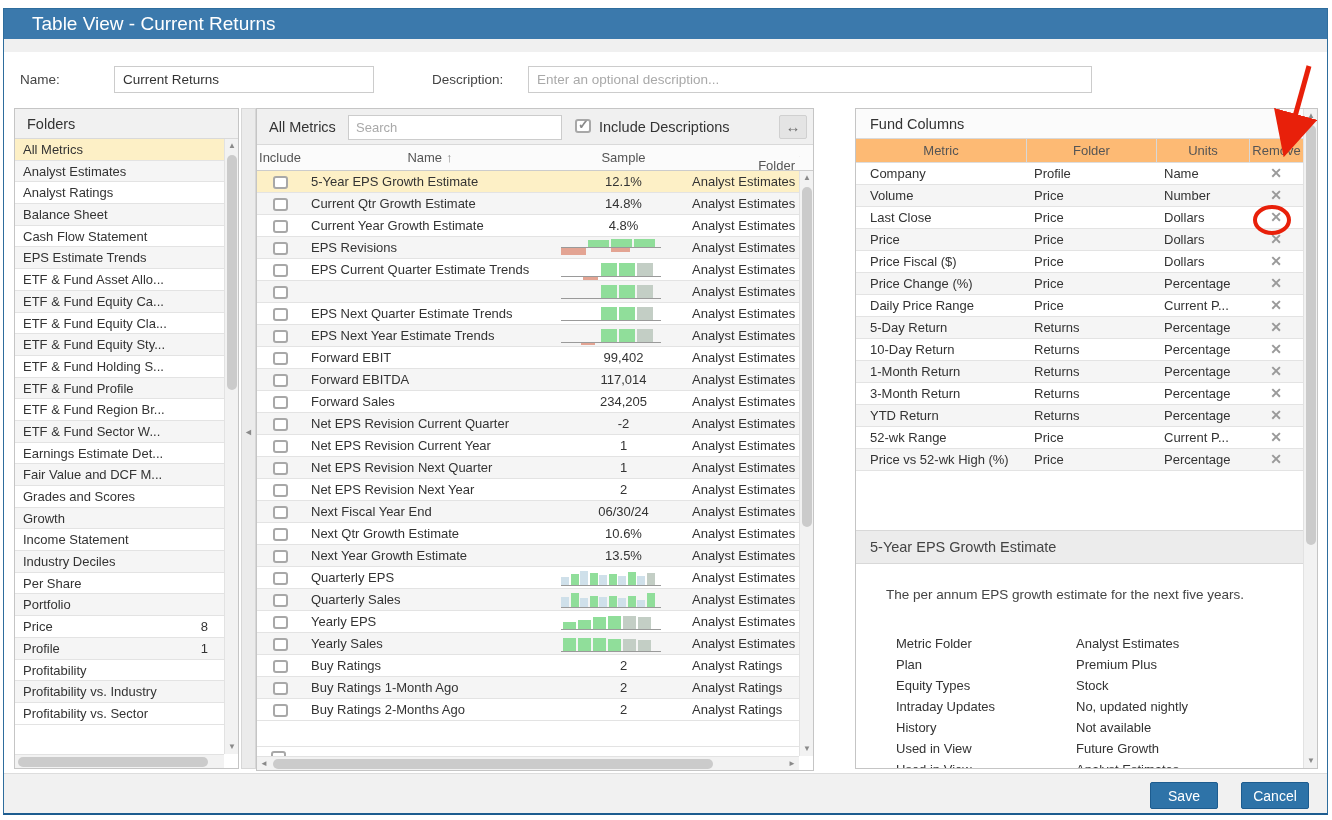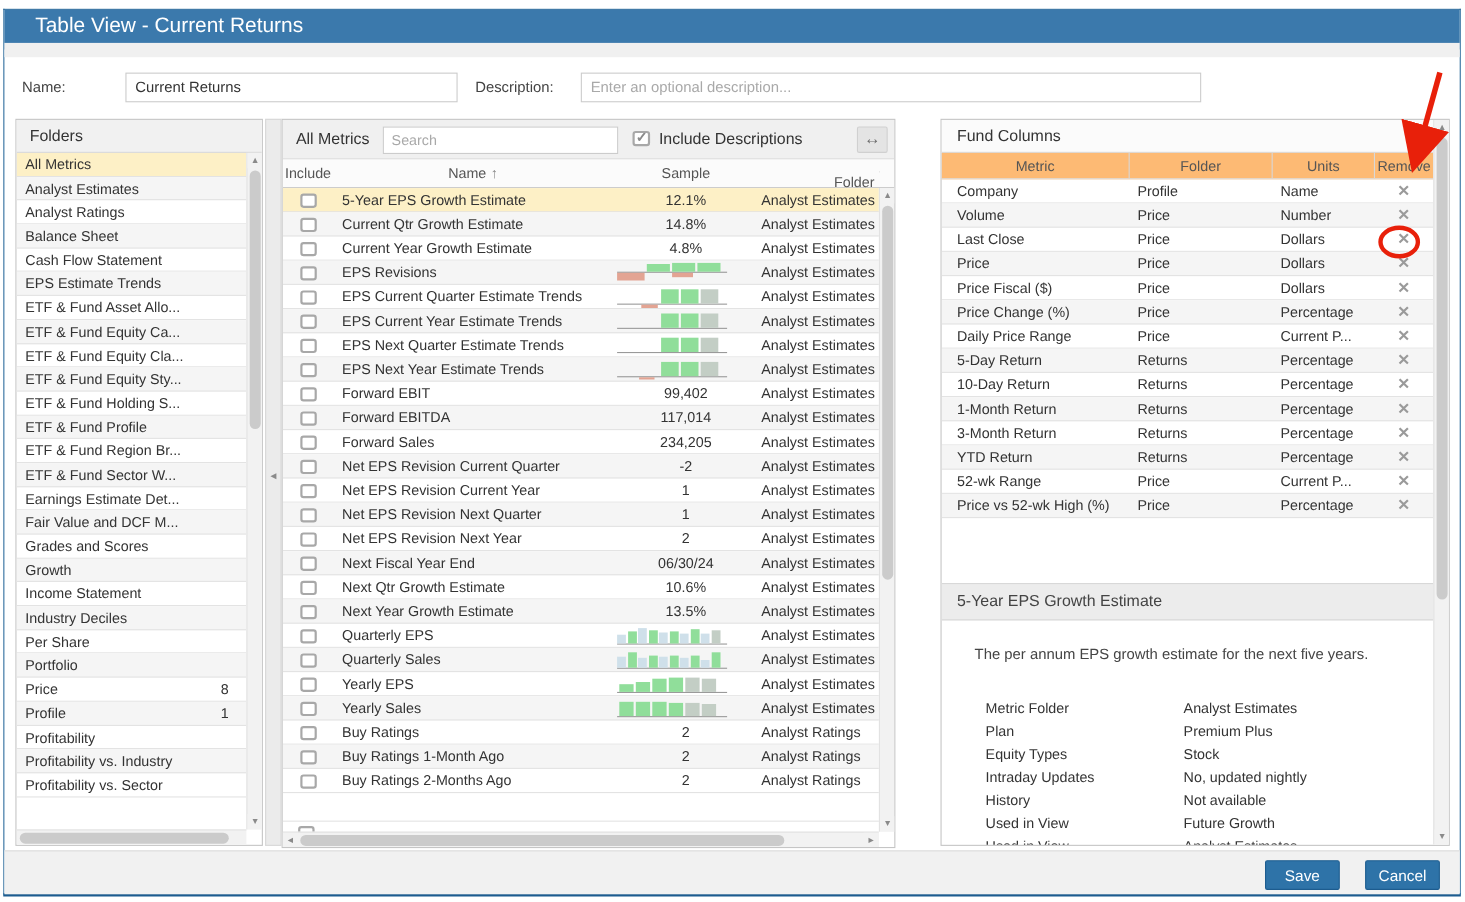--- a/index.html
+++ b/index.html
@@ -10,21 +10,21 @@
     border-bottom:3px solid var(--button_border); }
   .titlebar { position:absolute; left:0; top:0; right:0; height:36px;
     background:var(--titlebar); color:#fff; font-size:19px; line-height:30px; padding-left:28px; }
   .subtitle-strip { position:absolute; left:0; top:30px; right:0; height:13px; background:#f0f0f0; }
 
   .form-label { position:absolute; font-size:13.5px; color:#444; line-height:28px; top:57px; }
   .name-label { left:16px; } .desc-label { left:428px; }
   .txt-input { position:absolute; top:57px; height:27px; border:1px solid #ccc; background:#fff;
     font-family:"Liberation Sans",sans-serif; font-size:13.5px; color:#333; padding:0 8px; }
   .txt-input::placeholder { color:#a9a9a9; }
-  .name-input { left:110px; width:302px; }
+  .name-input { left:110px; width:260px; }
   .desc-input { left:524px; width:564px; }
 
   .panel { position:absolute; border:1px solid #c5c5c5; background:#fff; overflow:hidden; }
   .panel-header { height:30px; line-height:30px; background:#f1f1f1; border-bottom:1px solid #d9d9d9;
     font-size:14.5px; color:#333; padding-left:12px; }
 
   
   .folders-panel { left:10px; top:99px; width:225px; height:661px; }
   #folders-list { position:absolute; left:0; top:30px; right:14px; bottom:14px; overflow:hidden; }
   .folder-item { height:21.7px; line-height:21.7px; border-bottom:1px solid #e3e3e3;
@@ -245,21 +245,20 @@
               <div class="spark-bar" style="left: 22%; width: 15%; height: 3px; top: 17px; background: rgb(227, 164, 147);"></div>
               <div class="spark-bar" style="left: 40%; width: 16%; height: 13px; top: 3px; background: rgb(144, 222, 154);"></div>
               <div class="spark-bar" style="left: 58%; width: 16%; height: 13px; top: 3px; background: rgb(144, 222, 154);"></div>
               <div class="spark-bar" style="left: 76%; width: 16%; height: 13px; top: 3px; background: rgb(195, 206, 197);"></div>
             </div>
           </span>
           <span class="mcell col-folder">Analyst Estimates</span>
         </div>
         <div class="mrow">
           <span class="mcell col-include"><span class="row-cb"></span></span>
-          <span class="mcell col-name">EPS Current Year Estimate Trends</span>
           <span class="mcell col-sample">
             <div class="spark">
               <div class="spark-base" style="top: 16px;"></div>
               <div class="spark-bar" style="left: 40%; width: 16%; height: 13px; top: 3px; background: rgb(144, 222, 154);"></div>
               <div class="spark-bar" style="left: 58%; width: 16%; height: 13px; top: 3px; background: rgb(144, 222, 154);"></div>
               <div class="spark-bar" style="left: 76%; width: 16%; height: 13px; top: 3px; background: rgb(195, 206, 197);"></div>
             </div>
           </span>
           <span class="mcell col-folder">Analyst Estimates</span>
         </div>

